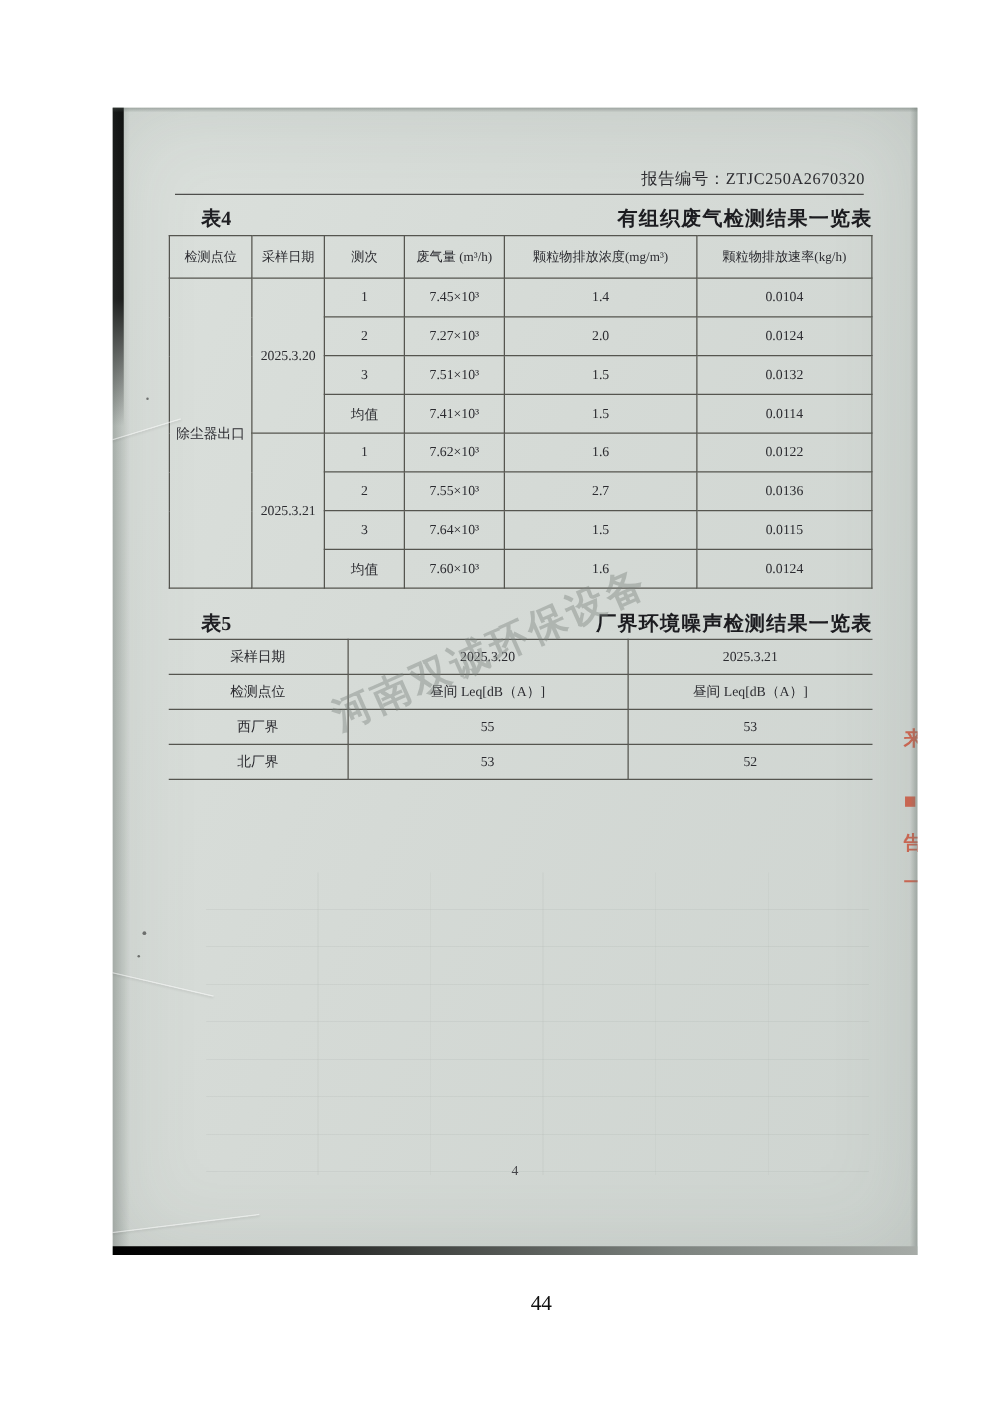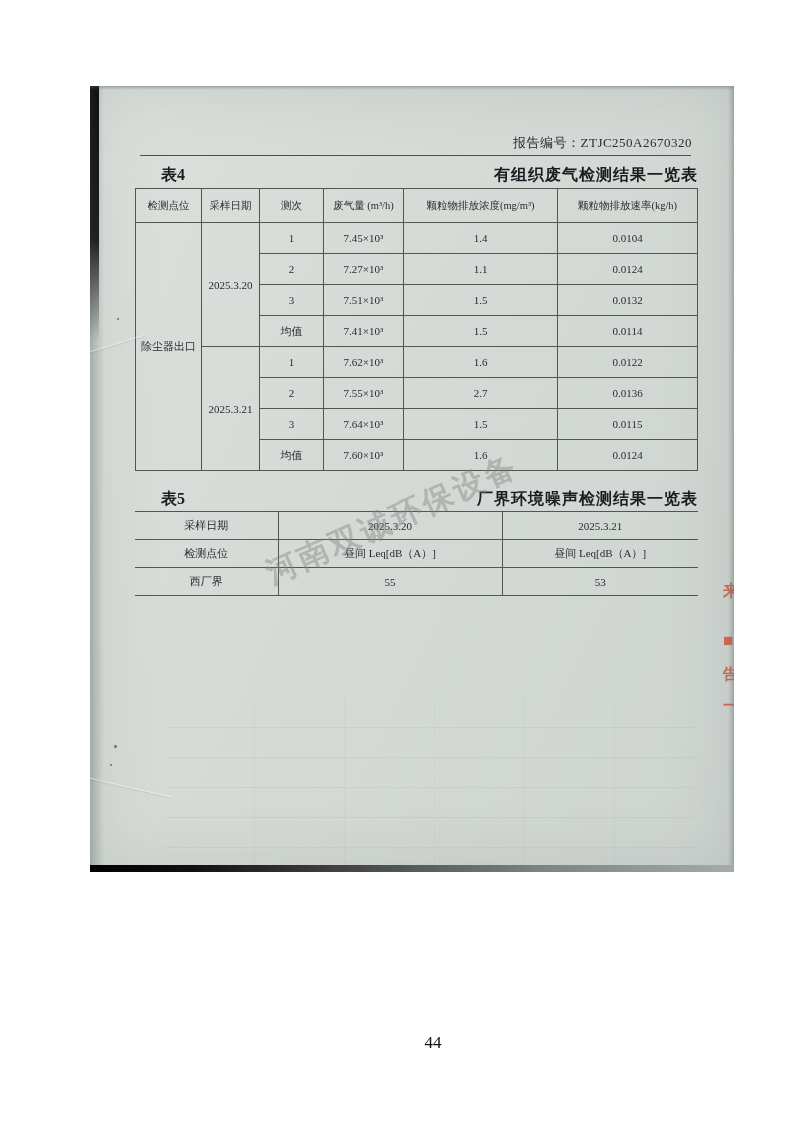--- a/index.html
+++ b/index.html
@@ -3,21 +3,21 @@
 <meta charset="utf-8">
 <style>
   html,body{margin:0;padding:0;}
   body{
     width:794px;height:1123px;background:#ffffff;position:relative;
     font-family:"Liberation Serif","DejaVu Serif",serif;
     overflow:hidden;
   }
   
   .paper{
-    position:absolute;left:90px;top:86px;width:644px;height:786px;
+    position:absolute;left:90px;top:86px;width:644px;height:918px;
     background:linear-gradient(115deg,#dbe0dc 0%,#d5dad6 45%,#ced4d0 100%);
     box-shadow:inset 0 0 70px rgba(88,98,93,.16);
     overflow:hidden;
   }
   .edge-left-dark{position:absolute;left:0;top:0;width:9px;height:255px;
     background:linear-gradient(to bottom,#0b0b0b 0%,#191919 60%,rgba(35,35,35,0) 100%);}
   .edge-left-soft{position:absolute;left:0;top:0;width:14px;height:100%;
     background:linear-gradient(to right,rgba(60,70,65,.28),rgba(60,70,65,0));}
   .edge-top-soft{position:absolute;left:0;top:0;width:100%;height:4px;
     background:linear-gradient(to bottom,rgba(85,95,90,.4),rgba(85,95,90,0));}
@@ -108,21 +108,21 @@
       <td rowspan="8">除尘器出口</td>
       <td rowspan="4">2025.3.20</td>
       <td>1</td>
       <td>7.45×10³</td>
       <td>1.4</td>
       <td>0.0104</td>
     </tr>
     <tr>
       <td>2</td>
       <td>7.27×10³</td>
-      <td>1.1</td>
+      <td>2.0</td>
       <td>0.0124</td>
     </tr>
     <tr>
       <td>3</td>
       <td>7.51×10³</td>
       <td>1.5</td>
       <td>0.0132</td>
     </tr>
     <tr>
       <td>均值</td>
@@ -177,20 +177,25 @@
     </tr>
     <tr>
       <td class="vr">检测点位</td>
       <td class="vr">昼间 Leq[dB（A）]</td>
       <td>昼间 Leq[dB（A）]</td>
     </tr>
     <tr>
       <td class="vr">西厂界</td>
       <td class="vr">55</td>
       <td>53</td>
+    </tr>
+    <tr>
+      <td class="vr">北厂界</td>
+      <td class="vr">53</td>
+      <td>52</td>
     </tr>
   </tbody>
     </table>
 
   <div class="watermark">河南双诚环保设备</div>
   <div class="ghost"></div>
 
   <span class="stamp-frag sf1">来</span>
   <span class="stamp-frag sf2">■</span>
   <span class="stamp-frag sf3">告</span>

